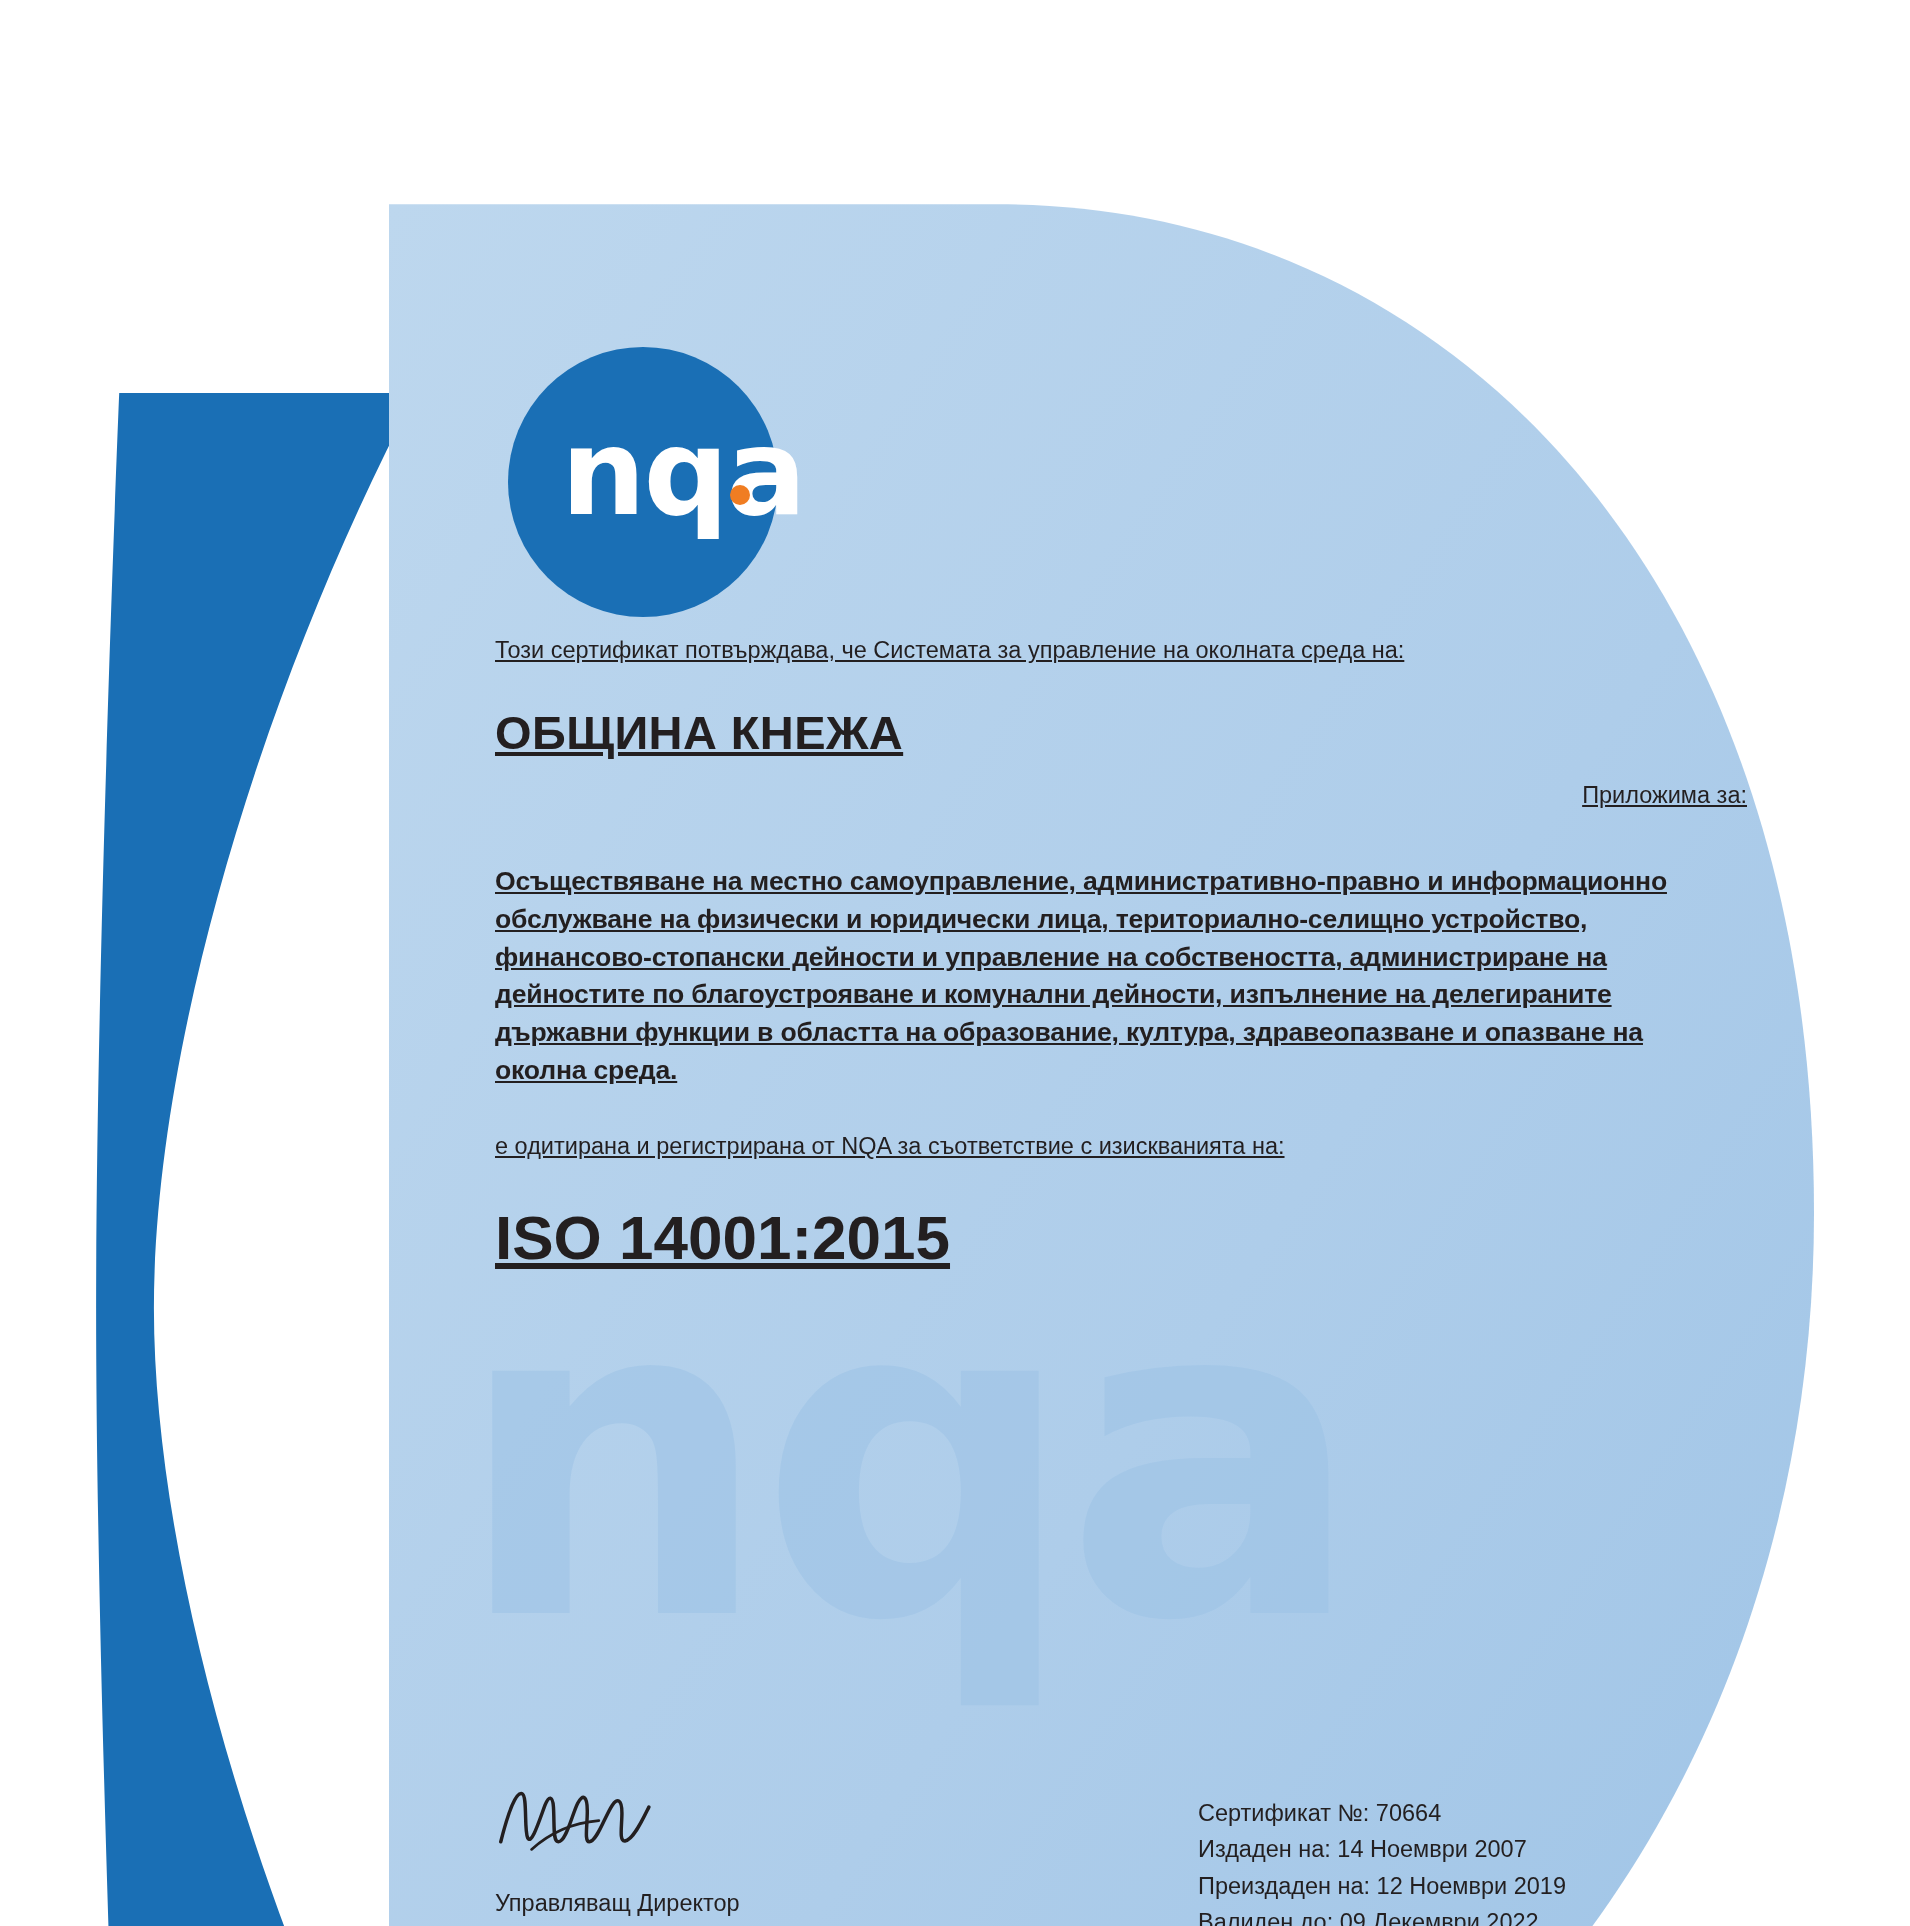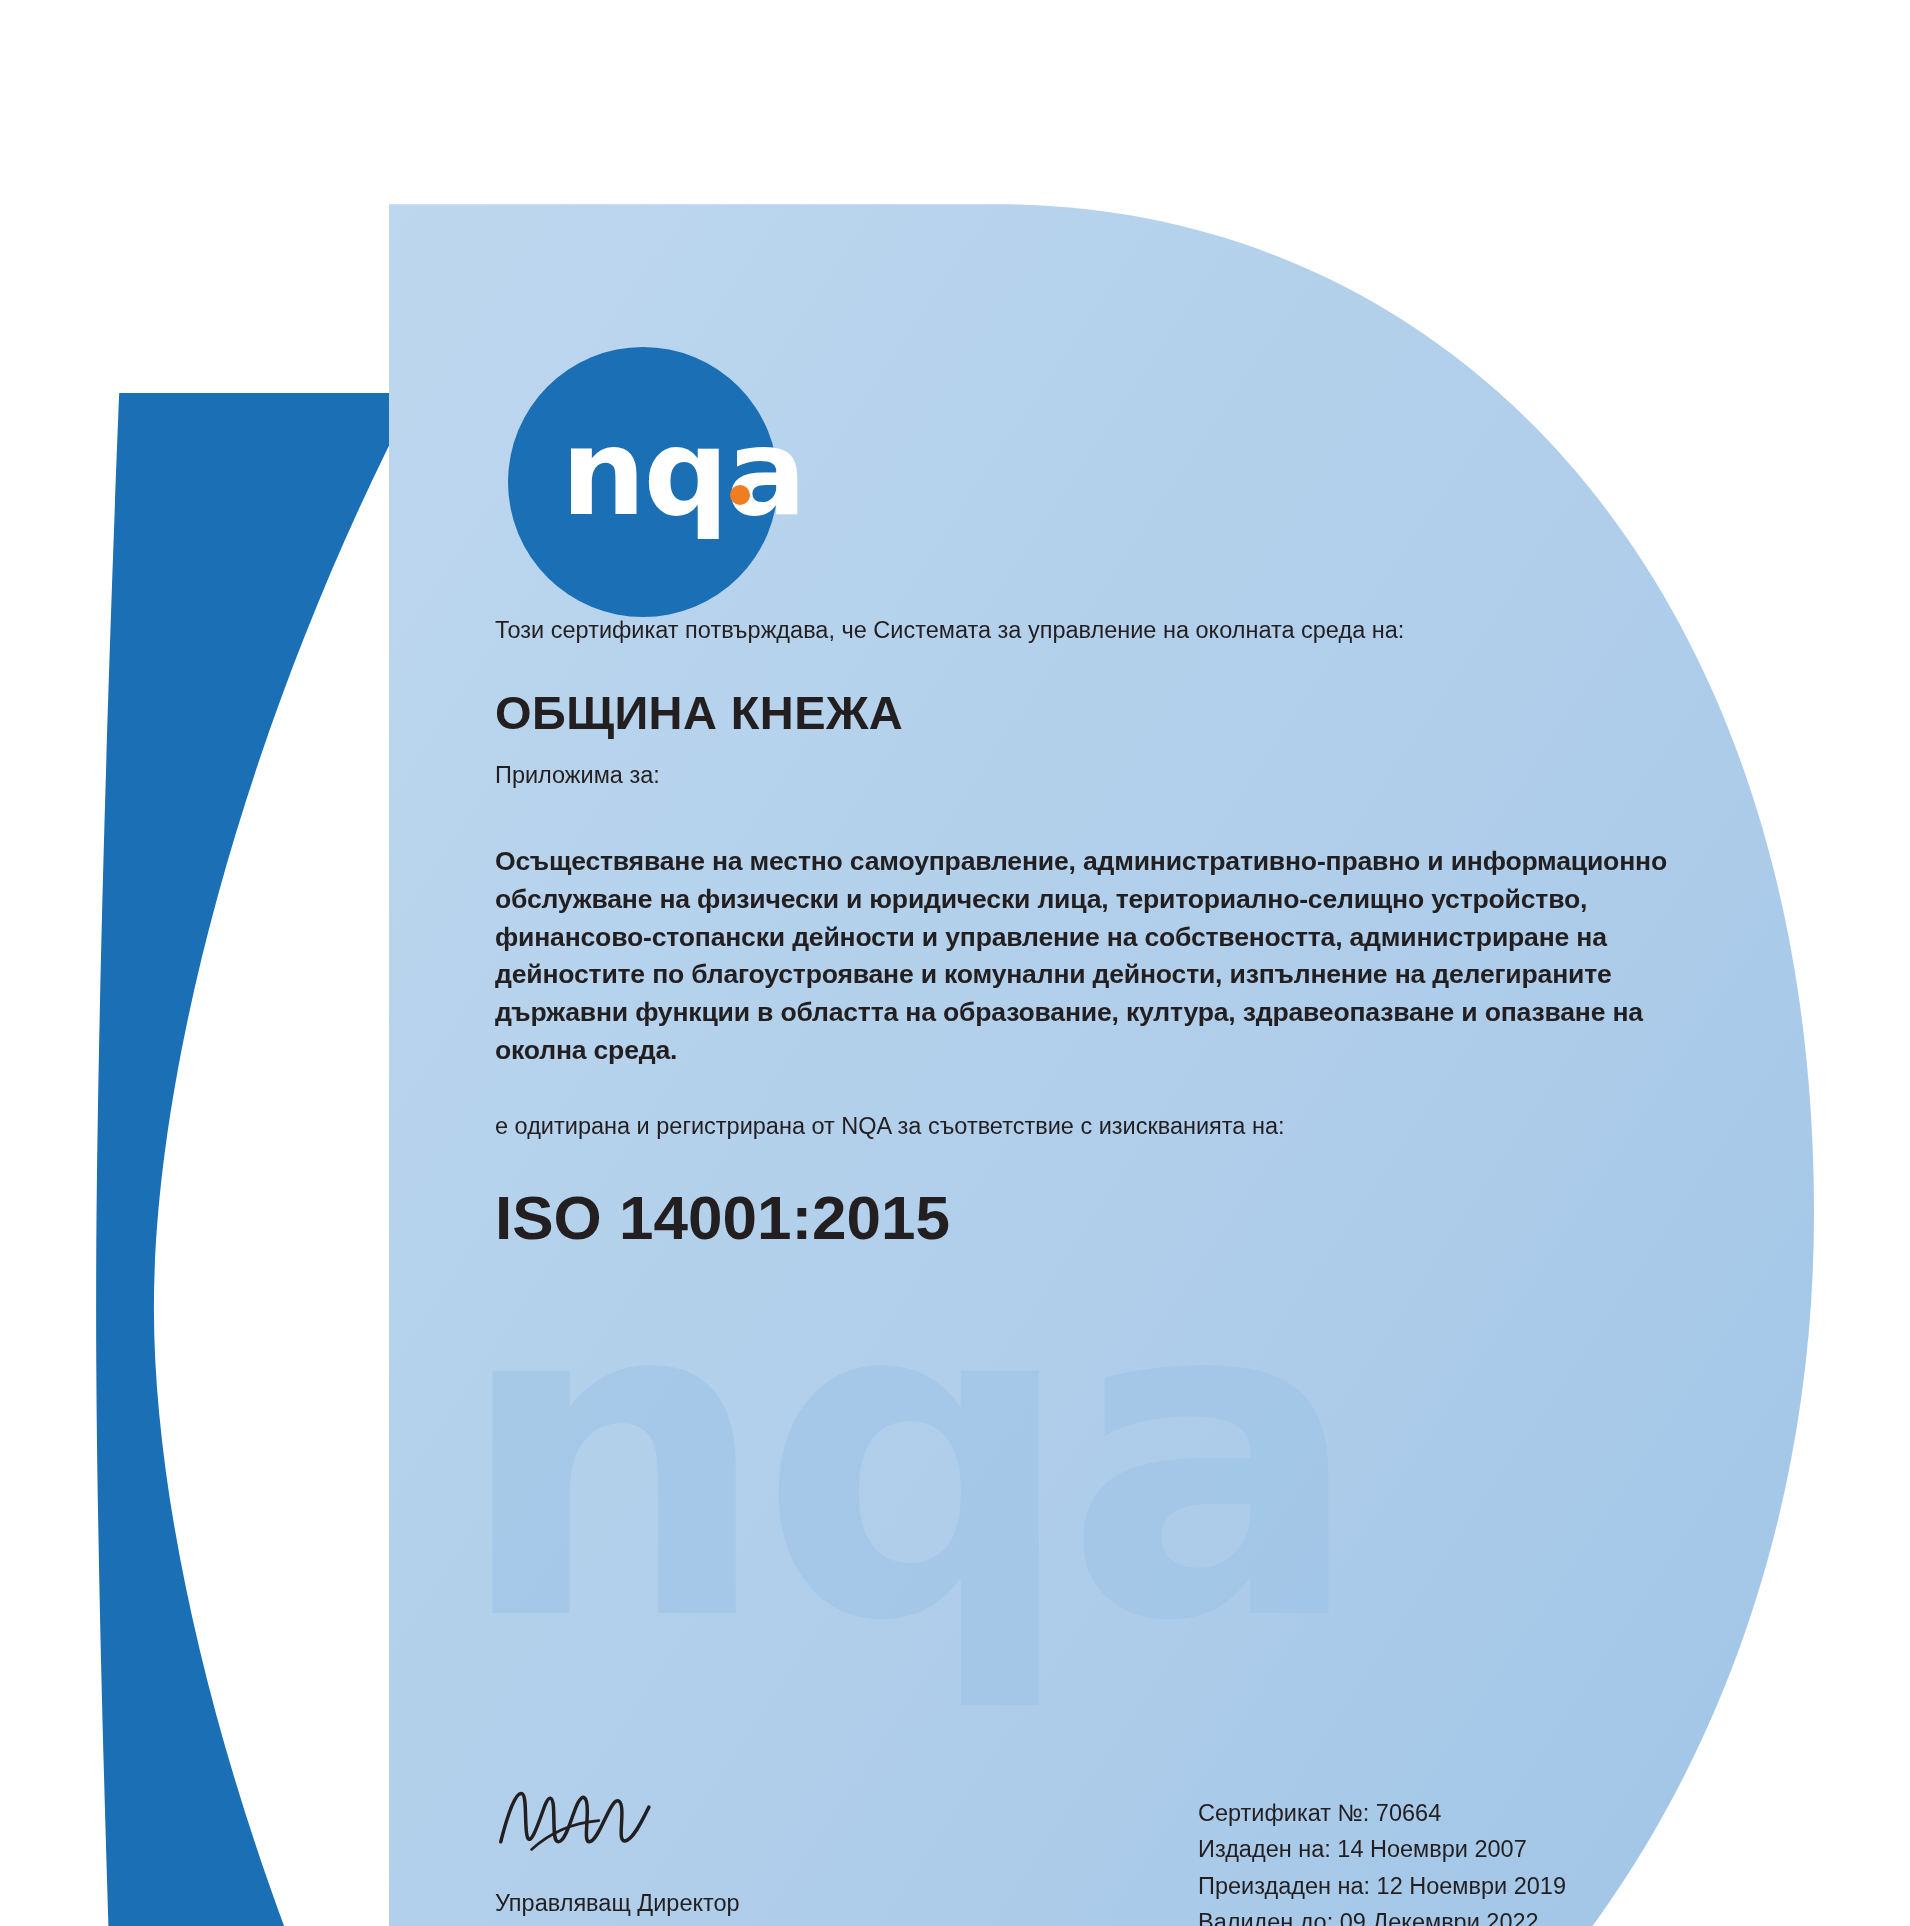--- a/index.html
+++ b/index.html
@@ -107,22 +107,23 @@
     width: 20px;
     height: 20px;
     border-radius: 50%;
     background: #f07d22;
   }
 
   
   .content {
     position: absolute;
     left: 495px;
-    top: 616px;
+    top: 636px;
     width: 1252px;
+    text-decoration: underline;
   }
 
   .intro-line {
     font-size: 23.5px;
     color: #231f20;
     margin: 0 0 42px 0;
     line-height: 1.25;
   }
   .org-name {
     font-size: 47px;
@@ -132,20 +133,21 @@
     line-height: 1.1;
   }
   .org-address {
     font-size: 23.5px;
     margin: 0 0 135px 0;
     line-height: 1.25;
   }
   .scope-label {
     font-size: 23.5px;
     margin: 0 0 54px 0;
+    text-align: right;
   }
   .scope-text {
     font-size: 26.6px;
     font-weight: 700;
     line-height: 1.42;
     margin: 0 8px 42px 0;
     letter-spacing: -0.2px;
   }
   .audited-line {
     font-size: 23.5px;

